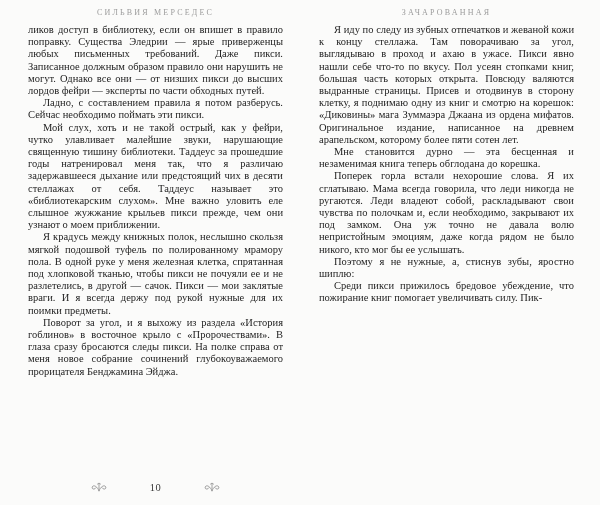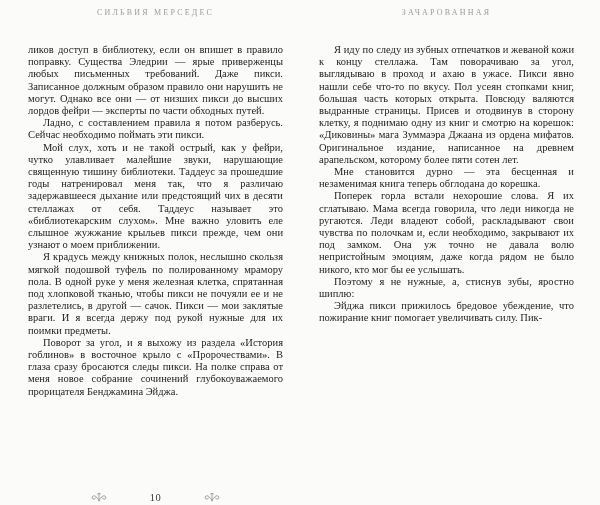--- a/index.html
+++ b/index.html
@@ -19,21 +19,20 @@
     box-sizing: border-box;
     padding: 5px 26px 0 28px;
     gap: 36px;
   }
   .page {
     position: relative;
     flex: 1 1 0;
     min-width: 0;
     display: flex;
     flex-direction: column;
-    gap: 20px;
   }
   .running-head {
     text-align: center;
     font-size: 8px;
     letter-spacing: 2.2px;
     color: #9b9b9b;
     padding: 3px 0 7px 0;
     white-space: nowrap;
     overflow: hidden;
   }
@@ -42,21 +41,21 @@
     line-height: 12.2px;
     text-align: justify;
     text-justify: inter-word;
   }
   .text-block p { margin: 0; }
   .text-block p.indent,
   .text-block p.dialogue { text-indent: 15px; }
   .text-block p.continuation { text-indent: 0; }
   .page-footer {
     position: absolute;
-    bottom: 1px;
+    bottom: 11px;
     left: 0;
     right: 0;
     display: flex;
     align-items: center;
     justify-content: center;
     gap: 42px;
   }
   .page-number {
     font-size: 10.5px;
     color: #3a3a3a;
@@ -106,17 +105,17 @@
     </footer>
   </section>
 
   <section class="page">
     <header class="running-head">ЗАЧАРОВАННАЯ</header>
     <div class="text-block">
         <p class="indent">Я иду по следу из зубных отпечатков и жеваной кожи к концу стеллажа. Там поворачиваю за угол, выглядываю в проход и ахаю в ужасе. Пикси явно нашли себе что-то по вкусу. Пол усеян стопками книг, большая часть которых открыта. Повсюду валяются выдранные страницы. Присев и отодвинув в сторону клетку, я поднимаю одну из книг и смотрю на корешок: «Диковины» мага Зуммаэра Джаана из ордена мифатов. Оригинальное издание, написанное на древнем арапельском, которому более пяти сотен лет.</p>
         <p class="indent">Мне становится дурно — эта бесценная и незаменимая книга теперь обглодана до корешка.</p>
         <p class="indent">Поперек горла встали нехорошие слова. Я их сглатываю. Мама всегда говорила, что леди никогда не ругаются. Леди владеют собой, раскладывают свои чувства по полочкам и, если необходимо, закрывают их под замком. Она уж точно не давала волю непристойным эмоциям, даже когда рядом не было никого, кто мог бы ее услышать.</p>
         <p class="indent">Поэтому я не нужные, а, стиснув зубы, яростно шиплю:</p>
-        <p class="indent">Эйджа пикси прижилось бредовое убеждение, что пожирание книг помогает увеличивать силу. Пик-</p>
+        <p class="indent">Среди пикси прижилось бредовое убеждение, что пожирание книг помогает увеличивать силу. Пик-</p>
       </div>
   </section>
 
 </div>
 
 </body></html>

